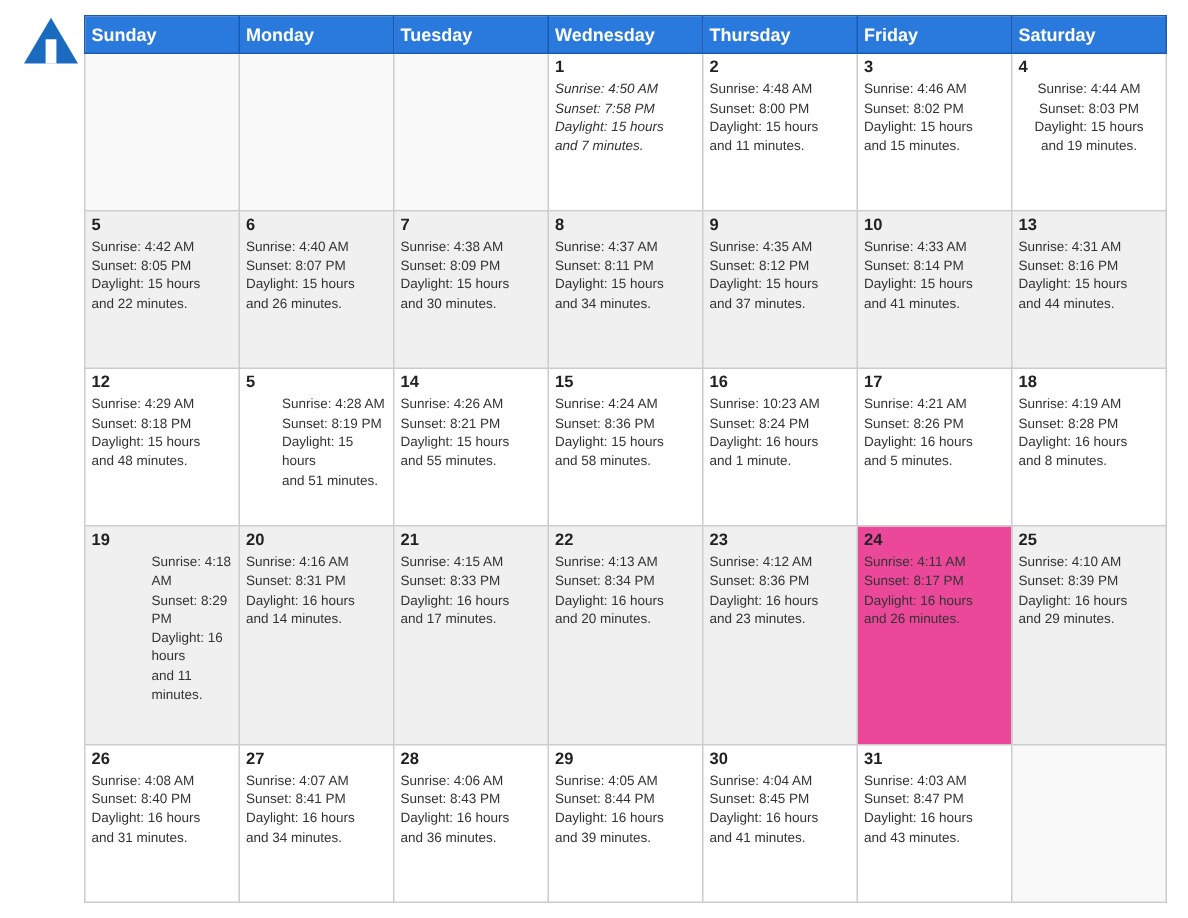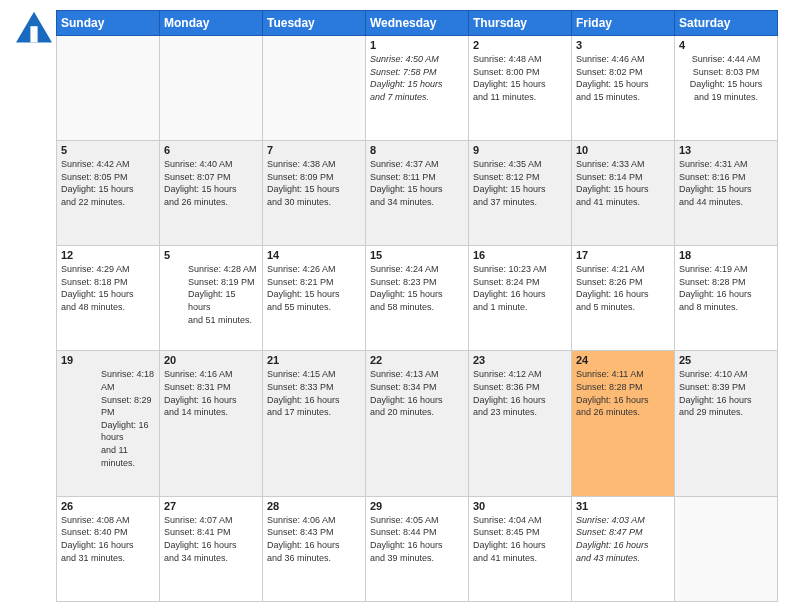--- a/index.html
+++ b/index.html
@@ -236,21 +236,21 @@
           <td class="cal-cell">
             <div class="day-number">14</div>
             <div class="cell-info" style="white-space: pre-line;">Sunrise: 4:26 AM
 Sunset: 8:21 PM
 Daylight: 15 hours
 and 55 minutes.</div>
           </td>
           <td class="cal-cell">
             <div class="day-number">15</div>
             <div class="cell-info" style="white-space: pre-line;">Sunrise: 4:24 AM
-Sunset: 8:23 PM
+Sunset: 8:36 PM
 Daylight: 15 hours
 and 58 minutes.</div>
           </td>
           <td class="cal-cell">
             <div class="day-number">16</div>
             <div class="cell-info" style="white-space: pre-line;">Sunrise: 10:23 AM
 Sunset: 8:24 PM
 Daylight: 16 hours
 and 1 minute.</div>
           </td>
@@ -298,24 +298,24 @@
 Daylight: 16 hours
 and 20 minutes.</div>
           </td>
           <td class="cal-cell gray-row" style="background: rgb(240, 240, 240);">
             <div class="day-number">23</div>
             <div class="cell-info" style="white-space: pre-line;">Sunrise: 4:12 AM
 Sunset: 8:36 PM
 Daylight: 16 hours
 and 23 minutes.</div>
           </td>
-          <td class="cal-cell gray-row" style="background: #fdba74;">
+          <td class="cal-cell gray-row" style="background: #ec4899;">
             <div class="day-number">24</div>
             <div class="cell-info" style="white-space: pre-line;">Sunrise: 4:11 AM
-Sunset: 8:28 PM
+Sunset: 8:17 PM
 Daylight: 16 hours
 and 26 minutes.</div>
           </td>
           <td class="cal-cell gray-row" style="background: rgb(240, 240, 240);">
             <div class="day-number">25</div>
             <div class="cell-info" style="white-space: pre-line;">Sunrise: 4:10 AM
 Sunset: 8:39 PM
 Daylight: 16 hours
 and 29 minutes.</div>
           </td>
@@ -351,21 +351,21 @@
           </td>
           <td class="cal-cell">
             <div class="day-number">30</div>
             <div class="cell-info" style="white-space: pre-line;">Sunrise: 4:04 AM
 Sunset: 8:45 PM
 Daylight: 16 hours
 and 41 minutes.</div>
           </td>
           <td class="cal-cell">
             <div class="day-number">31</div>
-            <div class="cell-info" style="white-space: pre-line; font-style: italic;">Sunrise: 4:03 AM
+            <div class="cell-info" style="white-space: pre-line;">Sunrise: 4:03 AM
 Sunset: 8:47 PM
 Daylight: 16 hours
 and 43 minutes.</div>
           </td>
           <td class="cal-cell empty"></td>
         </tr>
       </tbody>
   </table>
 </div>
 

